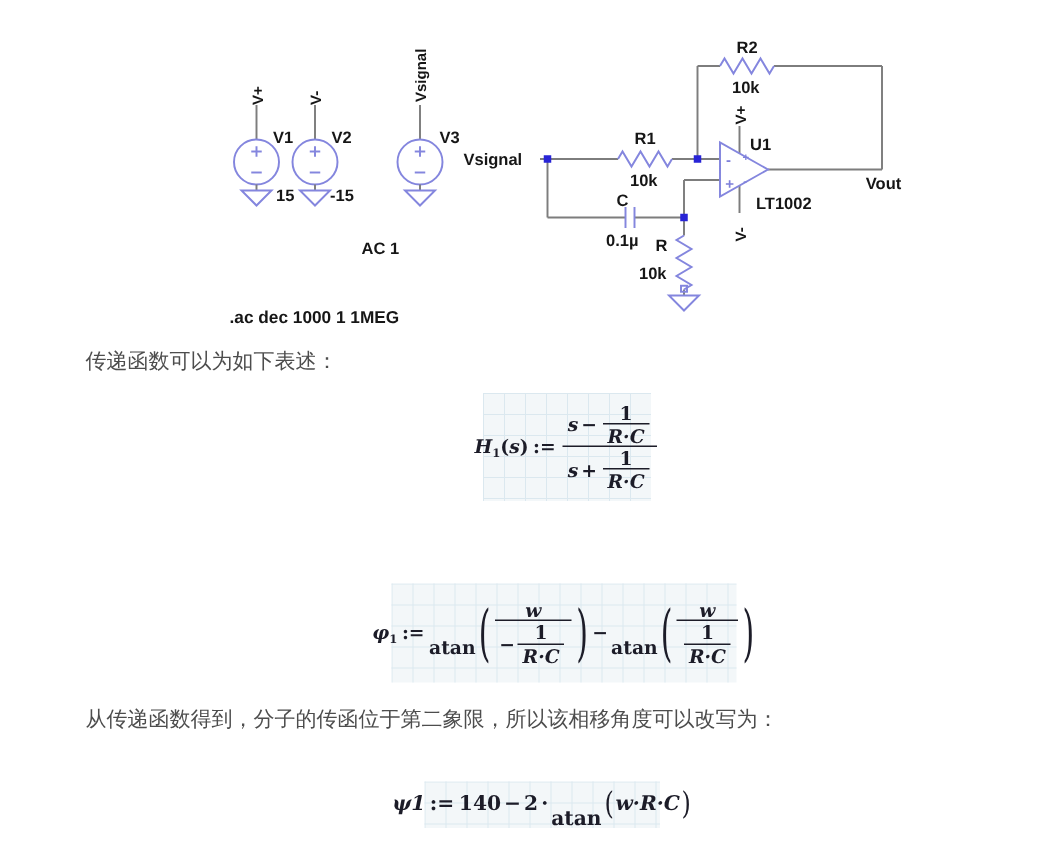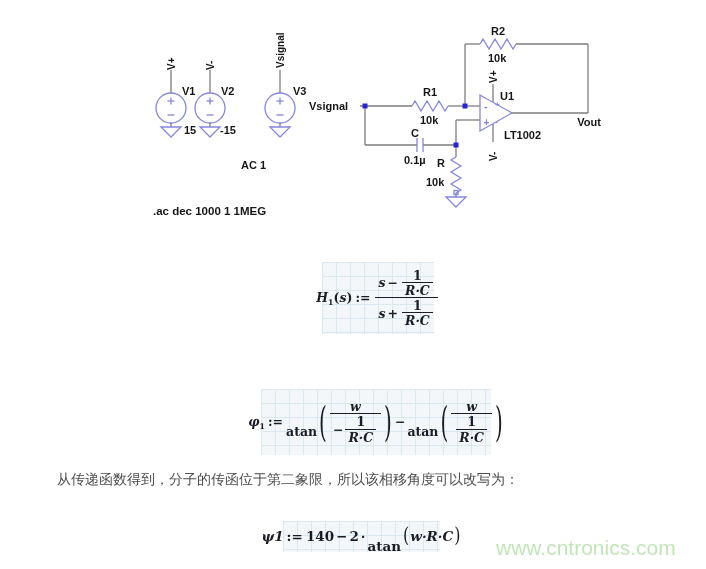--- a/index.html
+++ b/index.html
@@ -157,20 +157,21 @@
       <text class="sblue" x="483.5" y="126">+</text>
       <text class="spwr" x="495" y="107">+</text>
       <text class="spwr" x="495.5" y="123.5">-</text>
       <text class="ssmall" transform="rotate(-90 497 83)" x="497" y="83">V+</text>
       <text class="ssmall" transform="rotate(-90 497 161)" x="497" y="161">V-</text>
       <text class="slabel" x="500" y="100">U1</text>
       <text class="slabel" x="504" y="139">LT1002</text>
     </g>
   </svg>
 
+  <p class="para" style="top:232px;">传递函数可以为如下表述：</p>
 
   <div class="formula f1">
     <span class="mrow">
       <span class="lhs">
         <span class="v">H</span>
           <span class="msub">1</span>
           <span>(</span>
           <span class="v">s</span>
           <span>)</span>
           <span class="assign">:=</span>
@@ -243,14 +244,13 @@
       <span class="op">−</span>
       <span>2</span>
       <span class="op">·</span>
       <span class="fn">atan</span>
       <span class="bp3">(</span>
       <span class="v">w·R·C</span>
       <span class="bp3">)</span>
     </span>
   </div>
 
-  <div class="watermark">www.cntronics.com</div>
 </div>
 
 </body></html>

